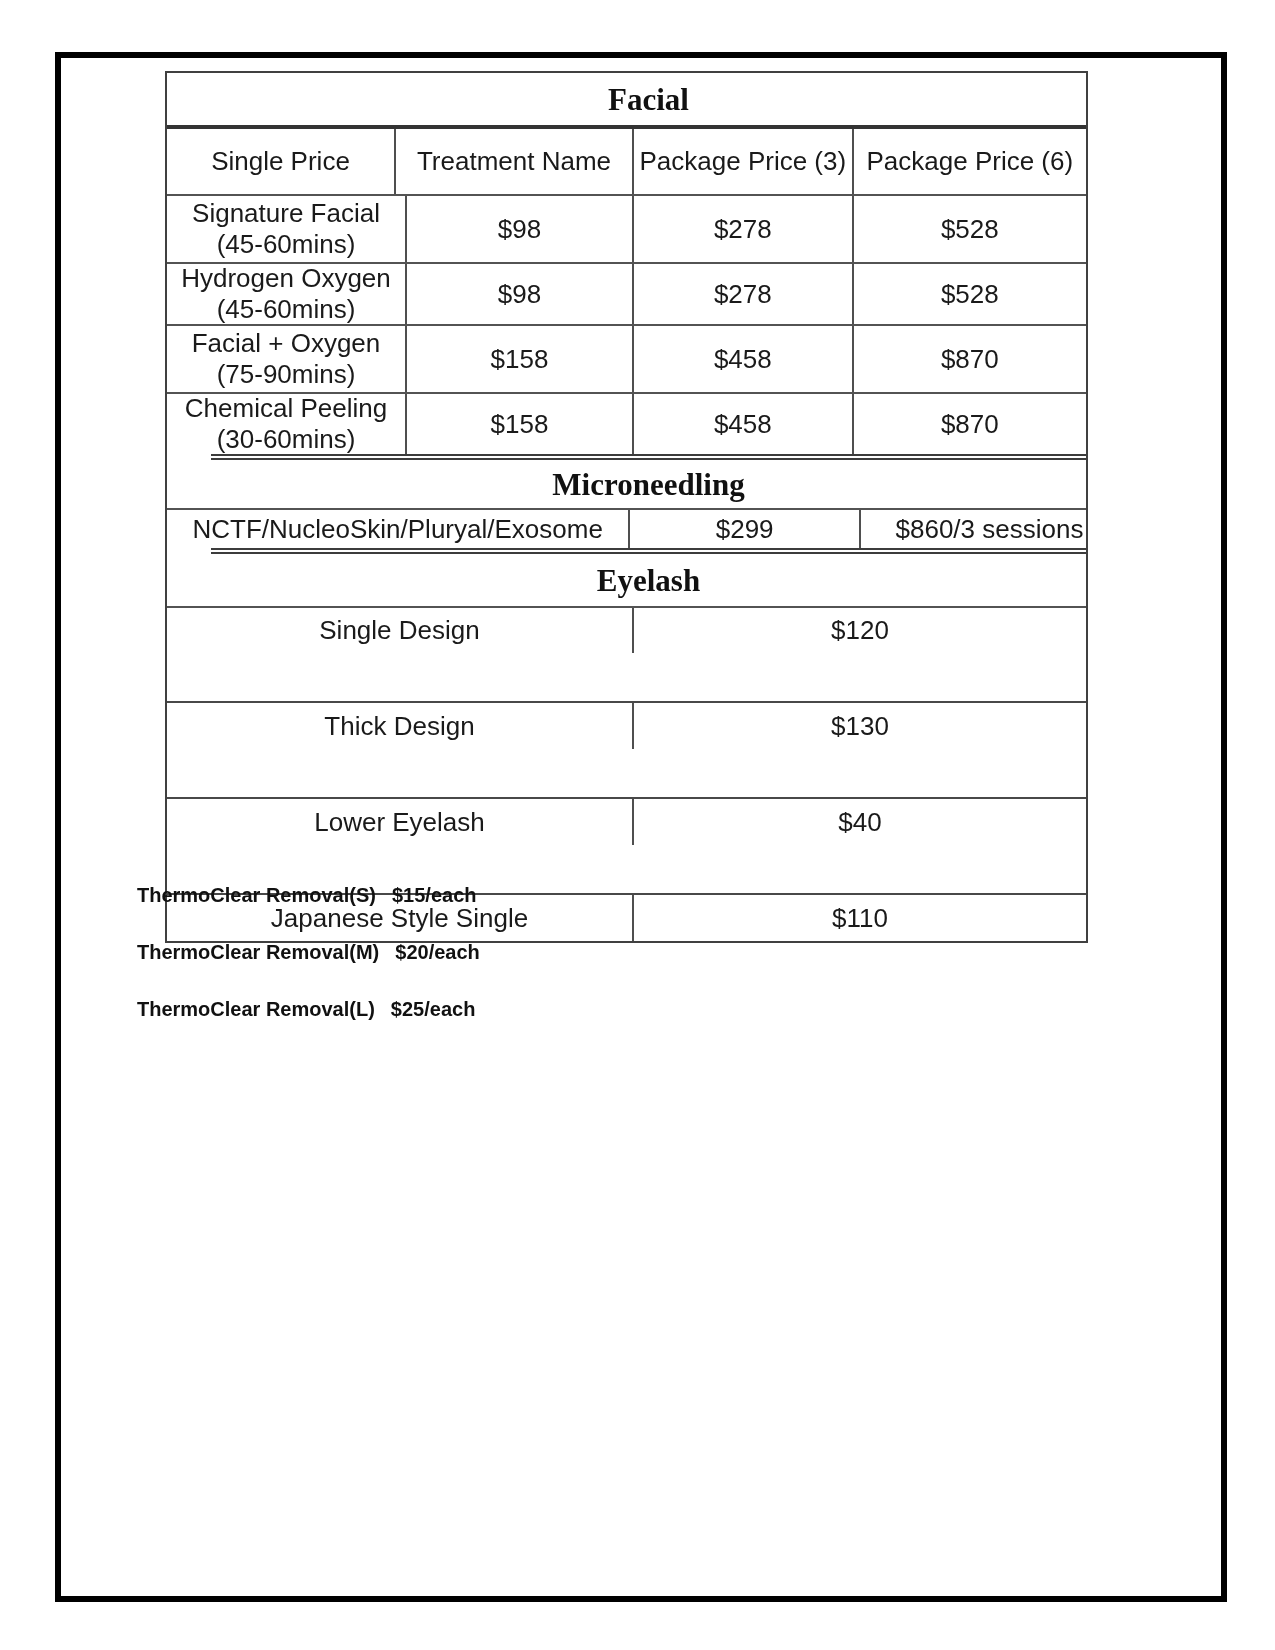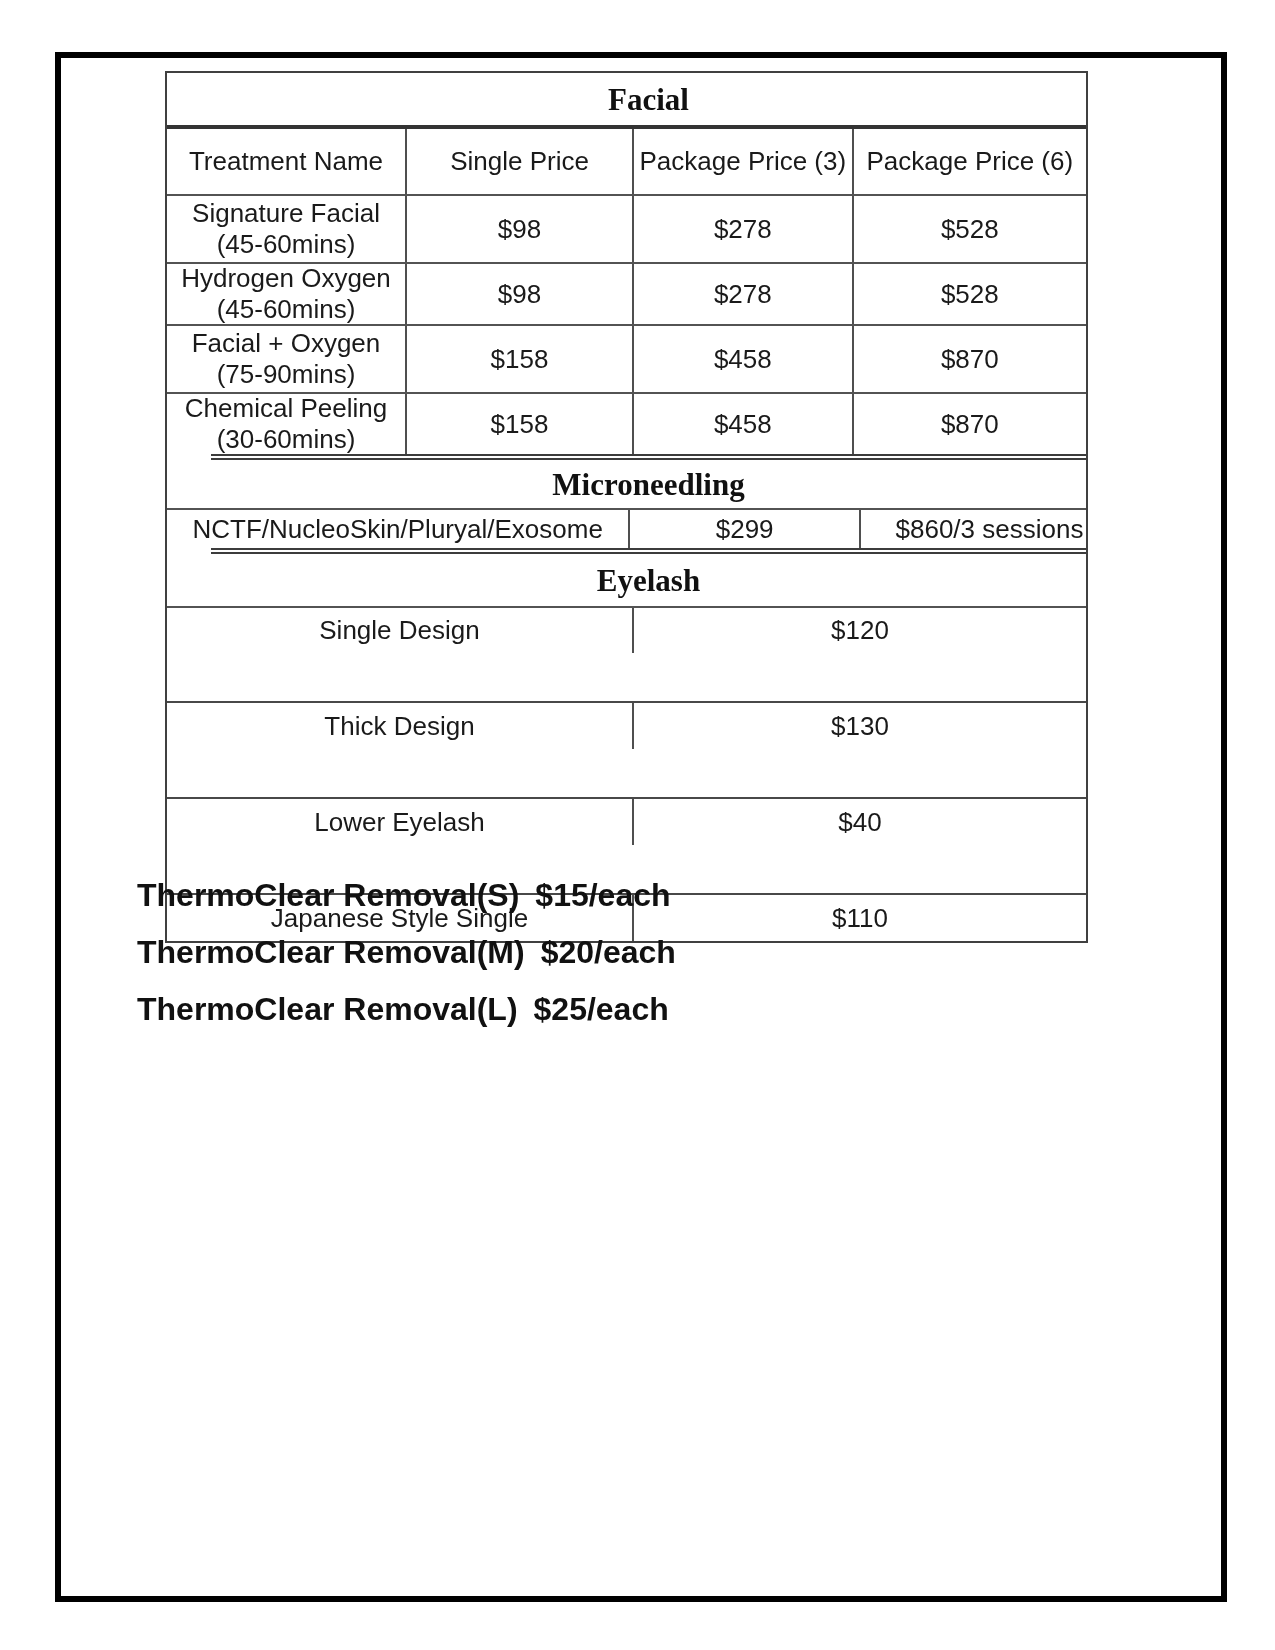--- a/index.html
+++ b/index.html
@@ -82,42 +82,42 @@
 
   .tname  { display: block; }
   .tdur   { display: block; }
 
   
   .thermo {
     position: absolute;
     left: 137px;
     top: 878px;
     font-weight: bold;
-    font-size: 32px;
+    font-size: 20px;
     line-height: 34px;
     color: #111111;
   }
   .thermo-line { margin-bottom: 23px; white-space: nowrap; }
   .thermo-price { margin-left: 16px; }
 </style>
 </head>
 <body>
 
 <div class="page">
   <div class="frame"></div>
 
   <div class="price-table">
 
     <div class="row title-row r-facial-title">
       <span>Facial</span>
     </div>
 
     <div class="row r-header">
+      <div class="cell c2">Single Price</div>
       <div class="cell c1">Treatment Name</div>
-      <div class="cell c2">Single Price</div>
       <div class="cell c3">Package Price (3)</div>
       <div class="cell c4">Package Price (6)</div>
     </div>
 
     <div class="row r-data">
       <div class="cell c1">
         <span class="tname">Signature Facial</span>
         <span class="tdur">(45-60mins)</span>
       </div>
       <div class="cell c2">$98</div>

